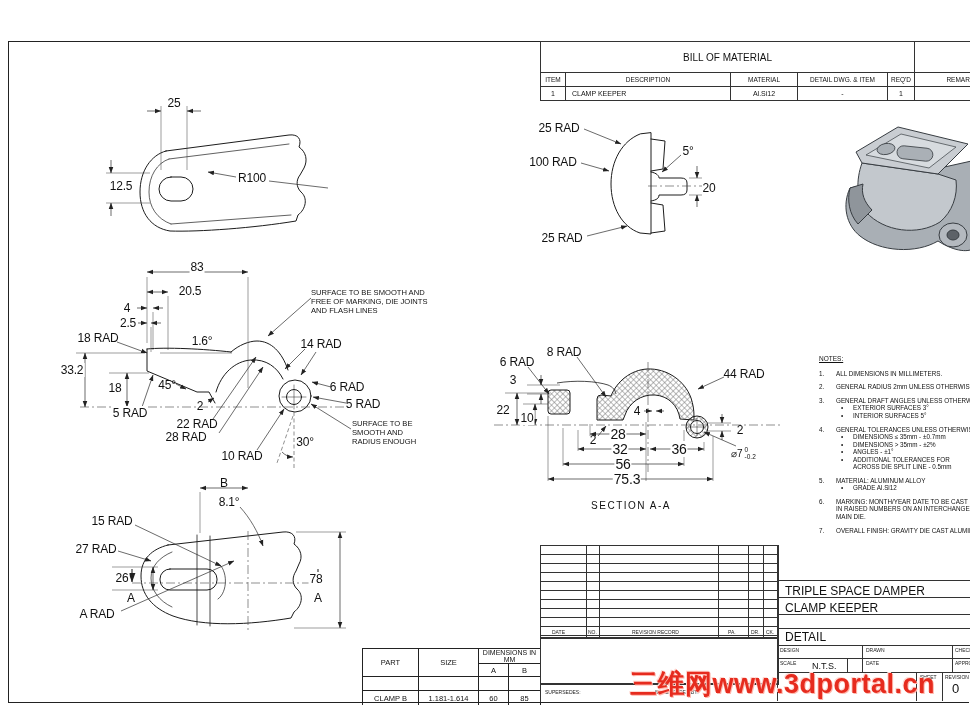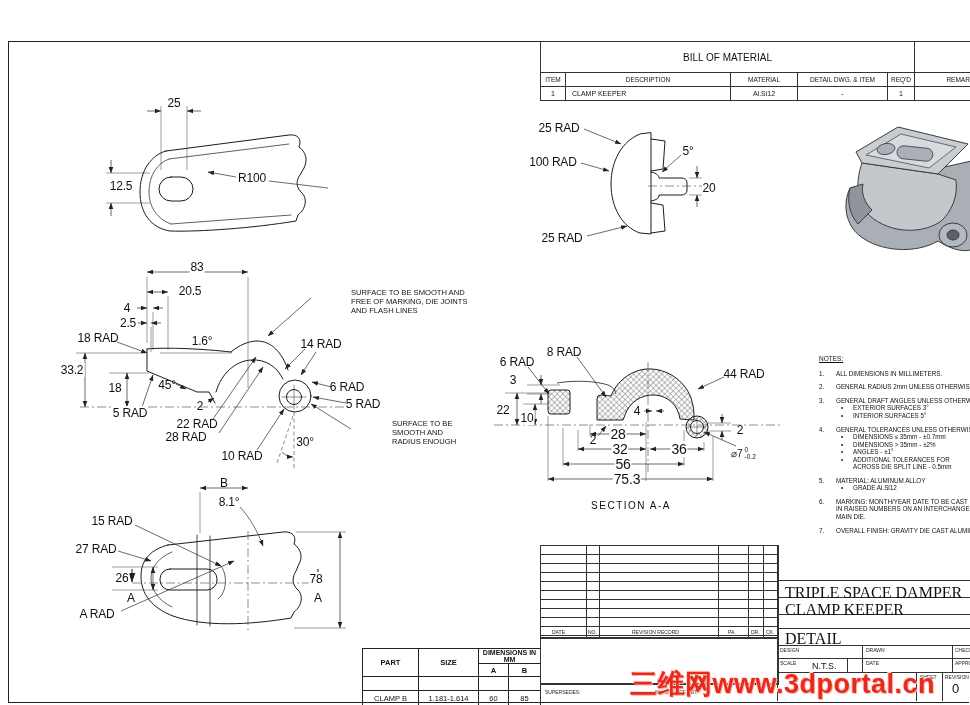--- a/index.html
+++ b/index.html
@@ -4,46 +4,46 @@
 <style>
   html,body{margin:0;padding:0;background:#fff;}
   .page{position:relative;width:970px;height:705px;background:#fff;overflow:hidden;
         font-family:"Liberation Sans",sans-serif;color:#111;}
   .frame{position:absolute;left:8px;top:41px;width:960px;height:660px;
          border-left:1.5px solid #222;border-top:1.5px solid #222;border-bottom:1.5px solid #222;}
   svg.lines{position:absolute;left:0;top:0;}
   .lbl{position:absolute;transform:translate(-50%,-50%);font-size:12px;white-space:nowrap;color:#111;letter-spacing:-0.2px;}
   .s9{font-size:14px;} .bg{background:#fff;padding:0 1px;}
   .pre{white-space:pre-line;}
-  .anote{position:absolute;font-size:7.6px;line-height:1.18;color:#111;white-space:pre-line;margin-left:40px;}
+  .anote{position:absolute;font-size:7.6px;line-height:1.18;color:#111;white-space:pre-line;}
   .seccap{position:absolute;transform:translate(-50%,-50%);font-size:10px;letter-spacing:1.5px;}
   .dia-wrap{position:absolute;display:flex;align-items:center;font-size:10px;}
   .tol{display:inline-flex;flex-direction:column;font-size:6.5px;line-height:6.8px;margin-left:2px;}
   
   .bom{position:absolute;left:540px;top:41px;width:470px;border-collapse:collapse;table-layout:fixed;}
   .bom td{border:1px solid #333;font-size:6.5px;text-align:center;padding:0;overflow:hidden;}
   .bom .ttl{font-size:10px;height:30px;}
   .bom .hd{height:13px;}
   .bom .dt{height:13px;font-size:7px;}
   .bom .left{text-align:left;padding-left:6px;}
   
   .sizetbl{position:absolute;left:362px;top:648px;border-collapse:collapse;table-layout:fixed;}
   .sizetbl td{border:1px solid #222;font-size:7.5px;text-align:center;padding:0;}
-  .sizetbl .hb{font-weight:bold;}
+  .sizetbl .hb{font-weight:normal;}
   
   .notes{position:absolute;left:819px;top:355px;width:210px;font-size:6.3px;line-height:1.2;}
   .notes-heading{text-decoration:underline;font-size:6.5px;margin-bottom:7px;}
   .ni{position:relative;padding-left:17px;margin-bottom:6px;}
   .nn{position:absolute;left:0;top:0;}
   .nb{position:relative;padding-left:14px;margin-left:3px;}
   .nb::before{content:"\2022";position:absolute;left:2px;}
   
   .tb-line{position:absolute;background:#333;}
   .tb-lbl{position:absolute;font-size:5px;color:#222;white-space:nowrap;}
-  .tb-big{position:absolute;font-size:16px;color:#111;white-space:nowrap;font-family:Liberation Serif, serif;}
+  .tb-big{position:absolute;font-size:12px;color:#111;white-space:nowrap;}
   .revgrid{position:absolute;left:540px;top:545px;width:237px;height:92px;border:1px solid #333;
     background:repeating-linear-gradient(to bottom,transparent 0px,transparent 8.3px,#333 8.3px,#333 9px);}
   .watermark{position:absolute;left:630px;top:666px;font-size:27px;font-weight:bold;color:#e62b1e;
     letter-spacing:0.5px;text-shadow:1px 1px 0 #ffb7ad,-1px -1px 0 #ffd9d3;white-space:nowrap;}
 </style>
 </head>
 <body>
 
 <div class="page">
   <div class="frame"></div>

